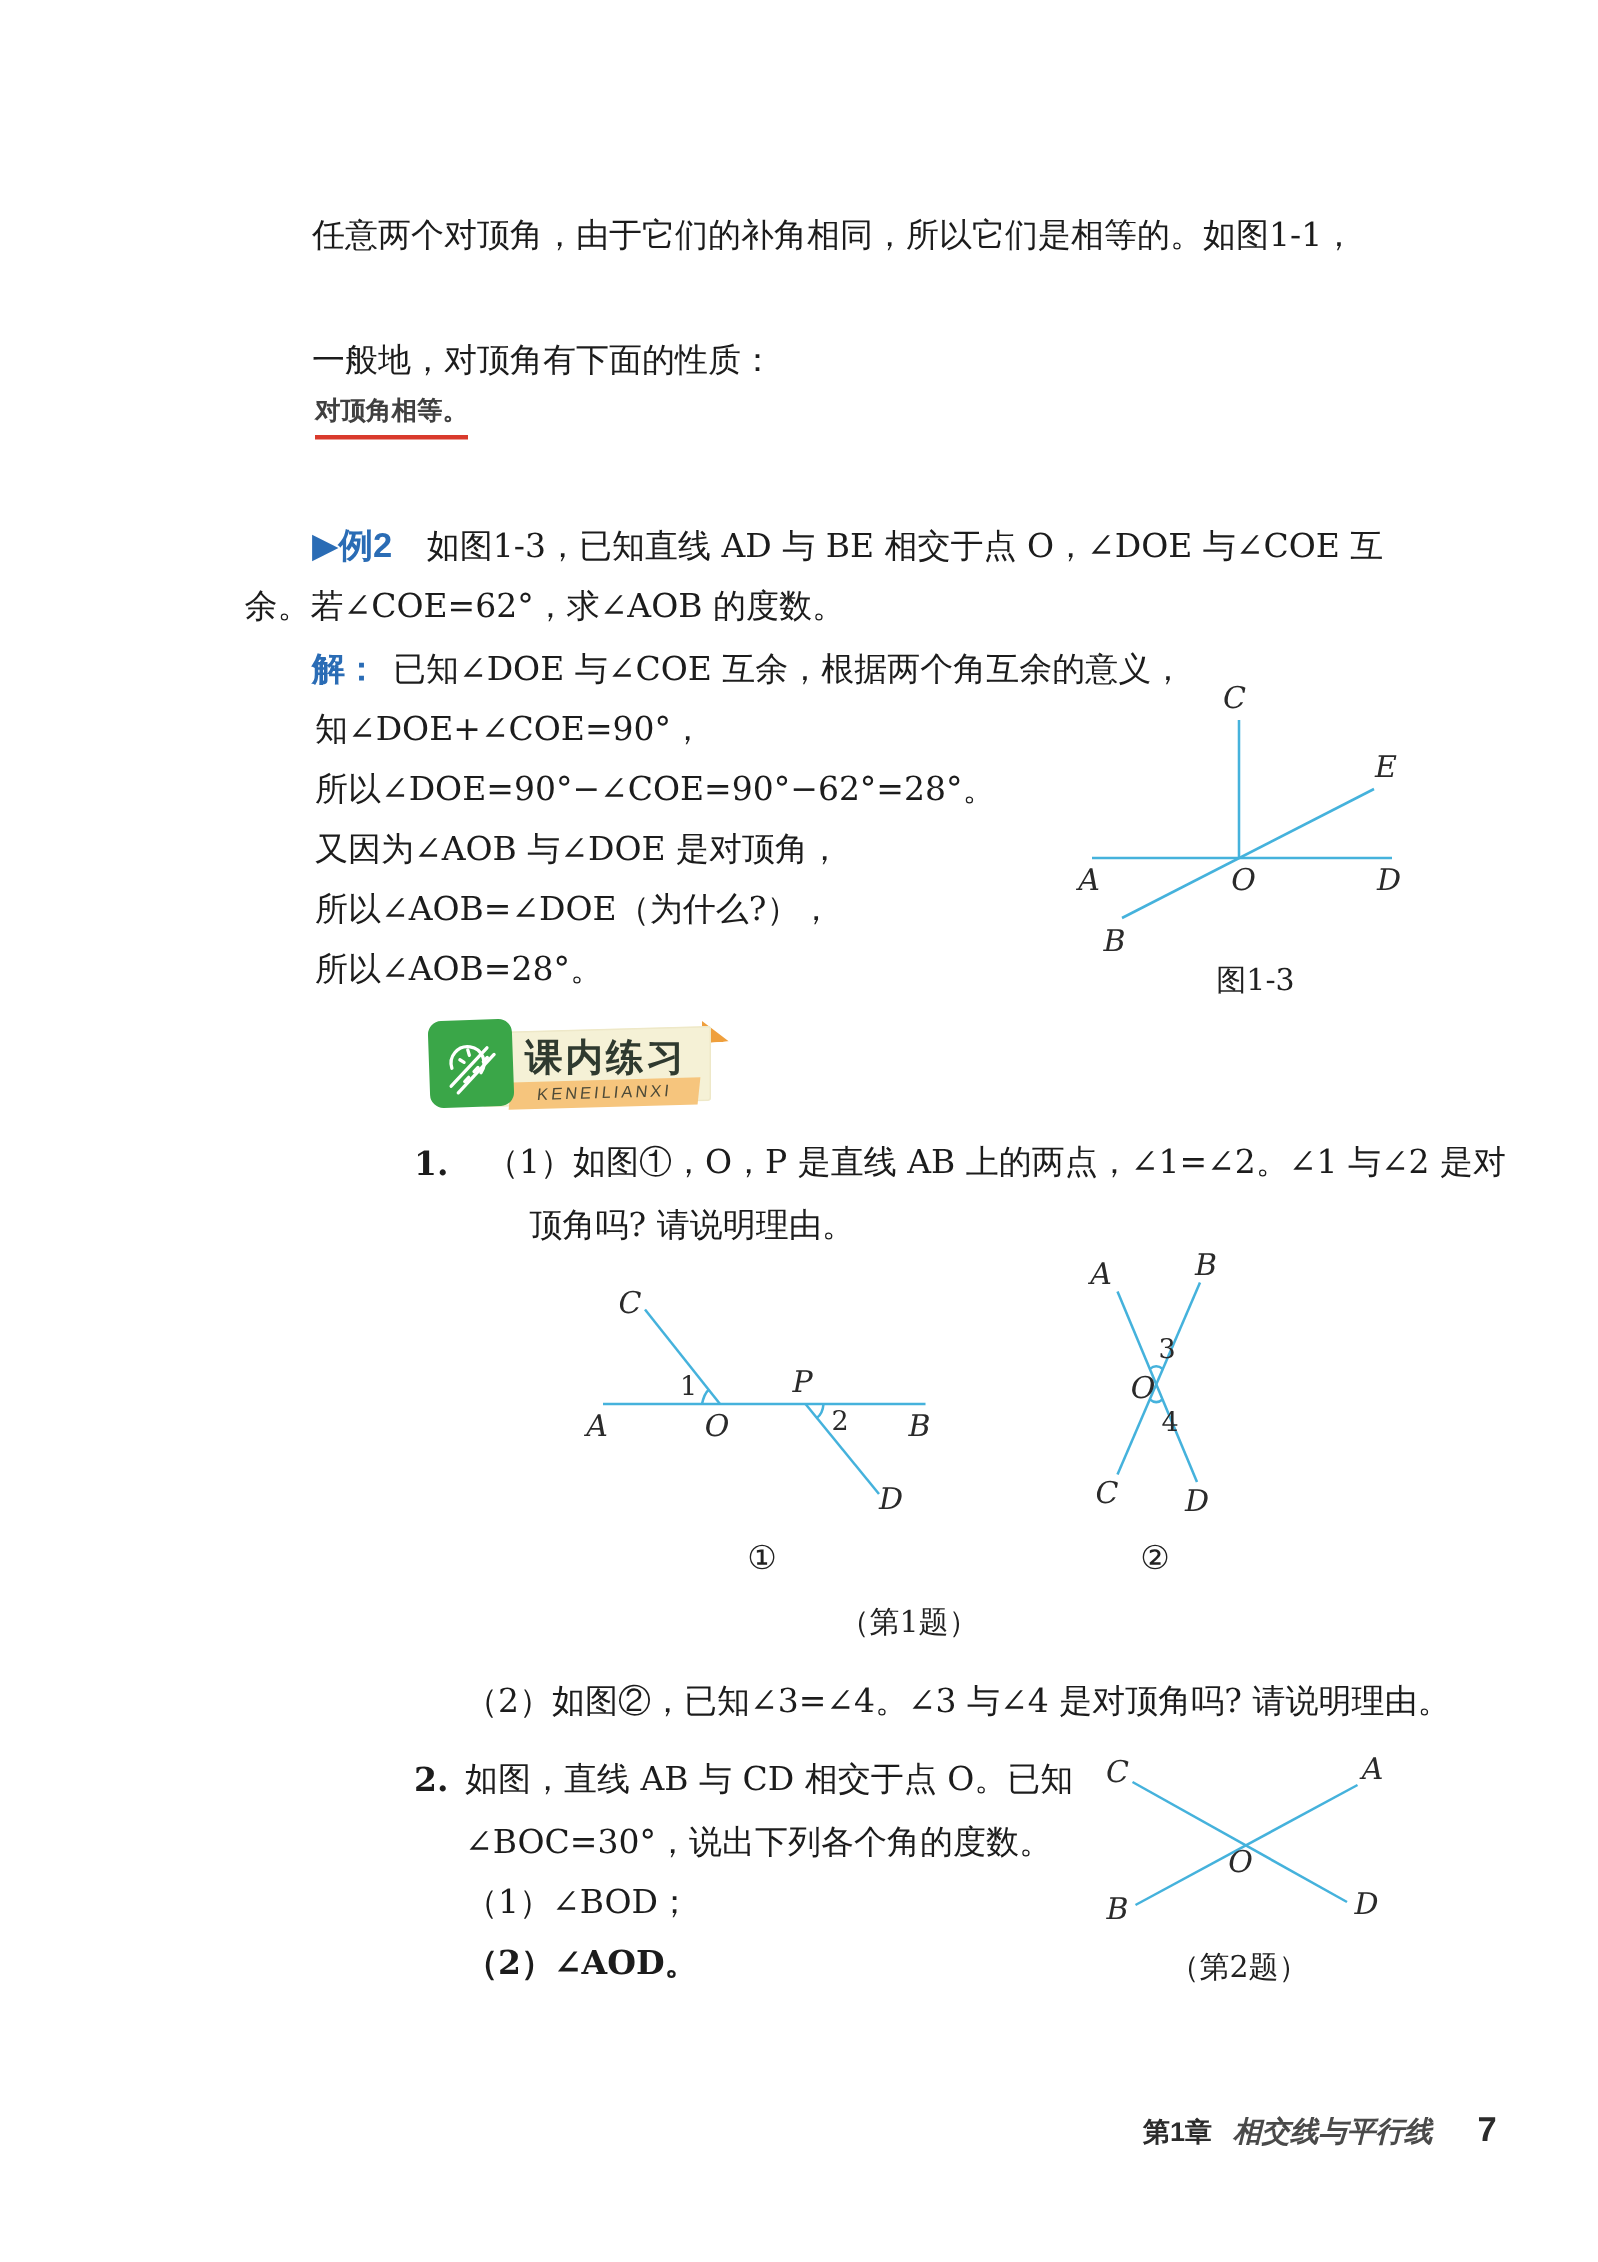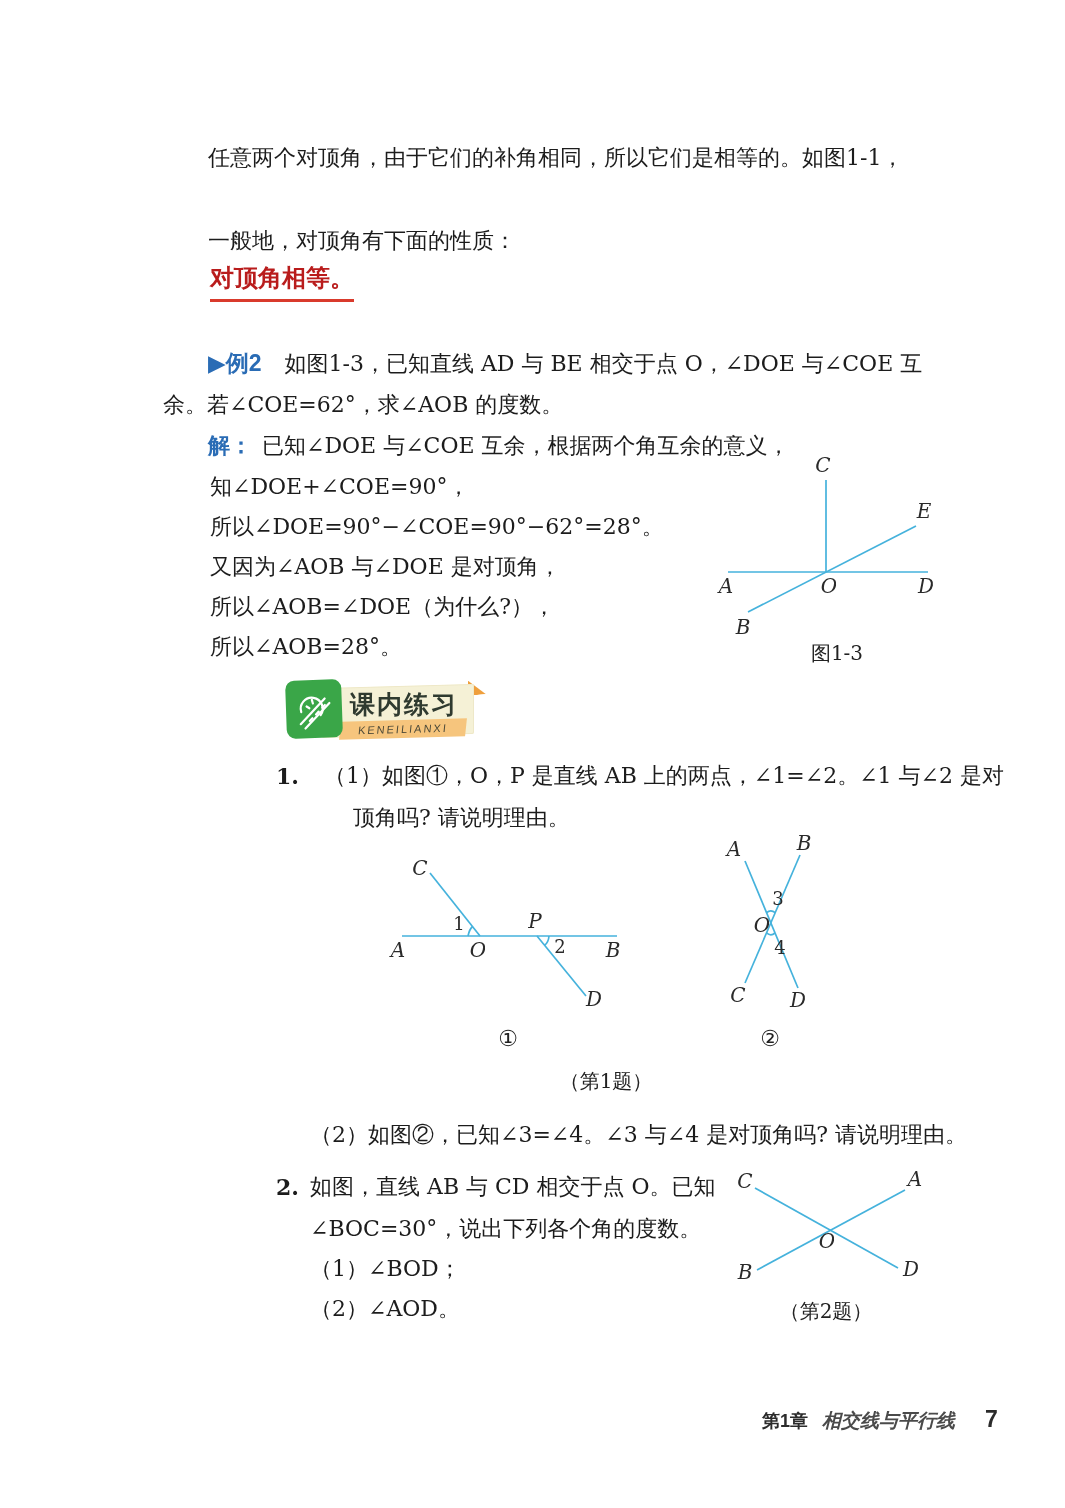--- a/index.html
+++ b/index.html
@@ -5,21 +5,21 @@
   html,body{margin:0;padding:0;background:#ffffff;}
   .page{
     position:relative;width:1065px;height:1508px;background:#ffffff;overflow:hidden;
     font-family:"DejaVu Serif","Liberation Serif",serif;color:#1c1c1c;margin-left:20px;
   }
   .abs{position:absolute;white-space:nowrap;}
   .body-text{font-size:22px;line-height:30px;}
   .ex-label{font-family:"Liberation Sans","DejaVu Sans",sans-serif;font-weight:bold;font-size:23px;color:#2a6cb5;}
   .sol-label{font-family:"Liberation Sans","DejaVu Sans",sans-serif;font-weight:bold;font-size:22px;color:#2a6cb5;margin-right:10px;}
   .property{
-    font-family:"Liberation Sans","DejaVu Sans",sans-serif;font-weight:bold;font-size:24px;color:#b91c1c;
+    font-family:"Liberation Sans","DejaVu Sans",sans-serif;font-weight:bold;font-size:17px;color:#404040;
     display:inline-block;border-bottom:3px solid #d93a2c;padding-bottom:5px;
   }
   .q-number{font-weight:bold;font-size:22px;}
   .caption{font-size:20px;text-align:center;color:#222;}
   
   svg text{font-family:"DejaVu Serif","Liberation Serif",serif;}
   .lbl{font-style:italic;font-size:20px;fill:#2a2a2a;}
   .num{font-size:18px;fill:#2a2a2a;}
   
   .badge{position:absolute;left:266px;top:680px;width:210px;height:64px;}
@@ -153,21 +153,21 @@
   <div class="abs caption" style="left:458px;top:1026px;width:60px;font-size:22px;">①</div>
   <div class="abs caption" style="left:720px;top:1026px;width:60px;font-size:22px;">②</div>
   <div class="abs caption" style="left:516px;top:1068px;width:140px;">（第1题）</div>
 
   <div class="abs body-text" style="left:290px;top:1120px;">（2）如图②，已知∠3=∠4。∠3 与∠4 是对顶角吗? 请说明理由。</div>
 
   <div class="abs body-text q-number" style="left:256px;top:1172px;">2.</div>
   <div class="abs body-text" style="left:290px;top:1172px;">如图，直线 AB 与 CD 相交于点 O。已知</div>
   <div class="abs body-text" style="left:290px;top:1214px;">∠BOC=30°，说出下列各个角的度数。</div>
   <div class="abs body-text" style="left:290px;top:1254px;">（1）∠BOD；</div>
-  <div class="abs body-text" style="left:290px;top:1294px;">（2）∠AOD。</div>
+  <div class="abs body-text" style="left:290px;top:1294px;font-weight:bold;">（2）∠AOD。</div>
 
   <svg class="abs" style="left:698px;top:1162px;" width="265" height="135">
     <g stroke="#45b2dc" stroke-width="1.7" fill="none">
       <line x1="37" y1="26" x2="180" y2="106"></line>
       <line x1="39" y1="108" x2="187" y2="28"></line>
     </g>
     <text class="lbl" x="27" y="26" text-anchor="middle">C</text>
     <text class="lbl" x="197" y="24" text-anchor="middle">A</text>
     <text class="lbl" x="109" y="86" text-anchor="middle">O</text>
     <text class="lbl" x="27" y="117" text-anchor="middle">B</text>

